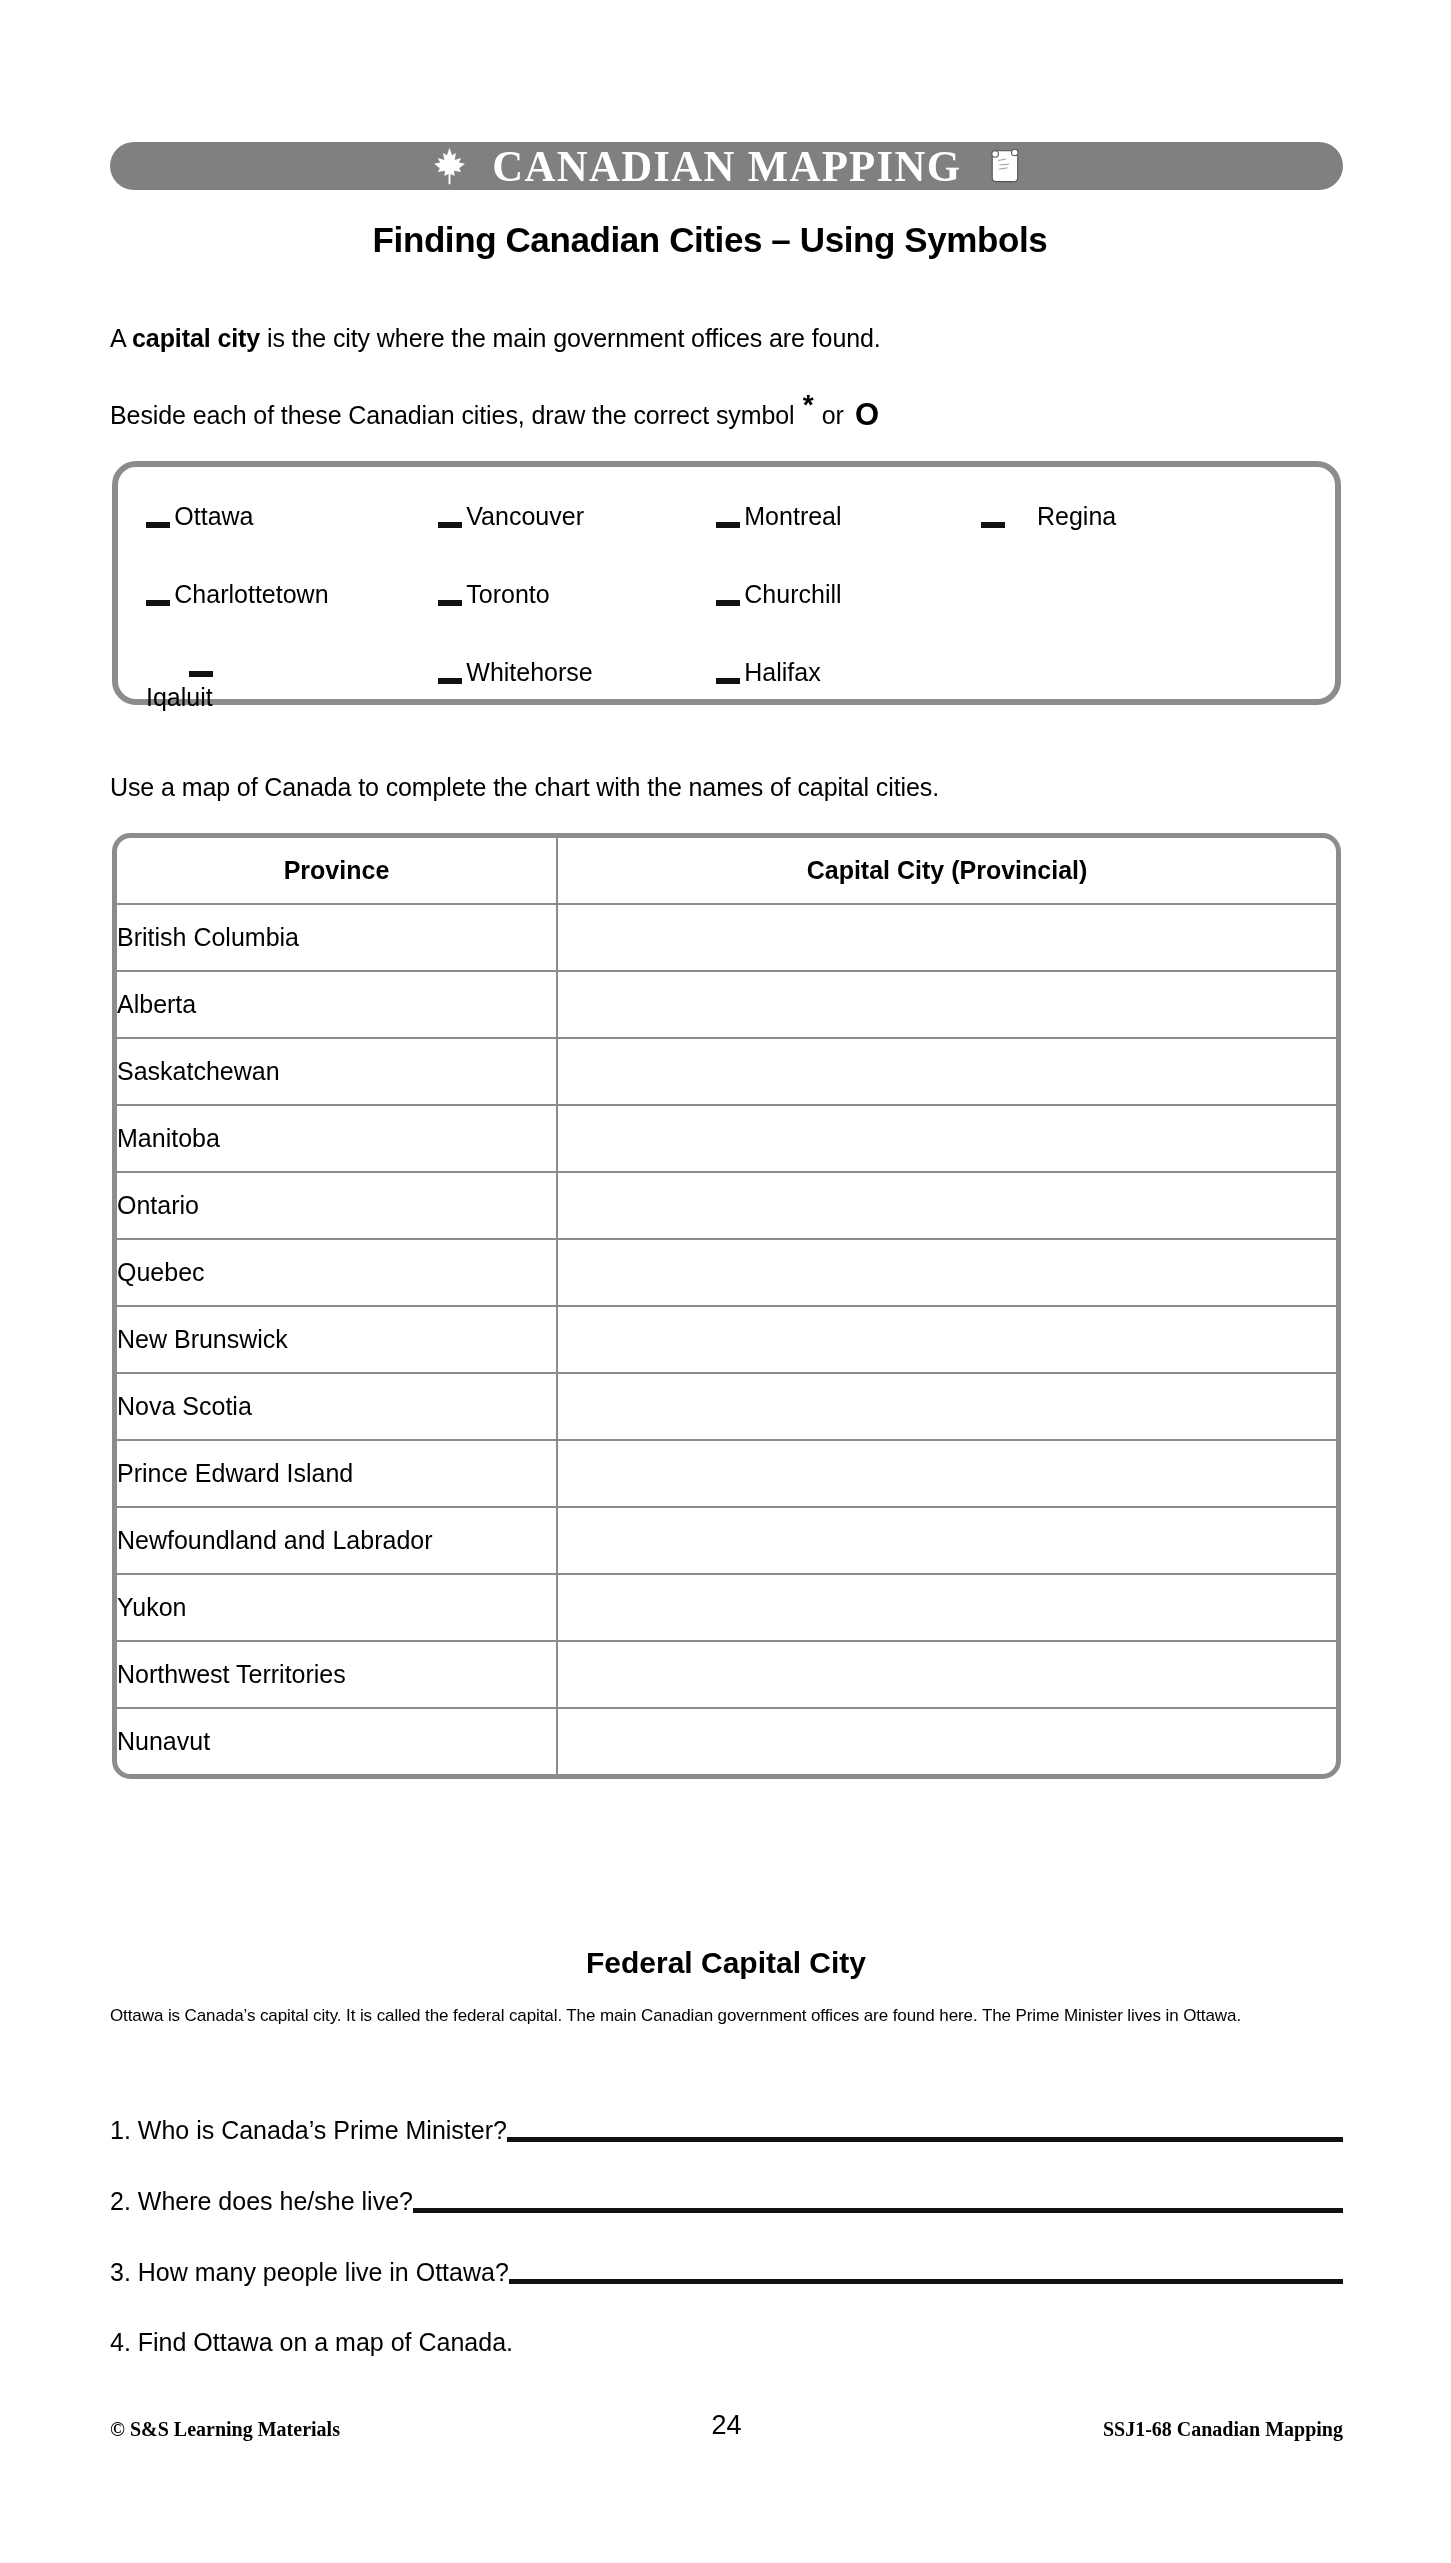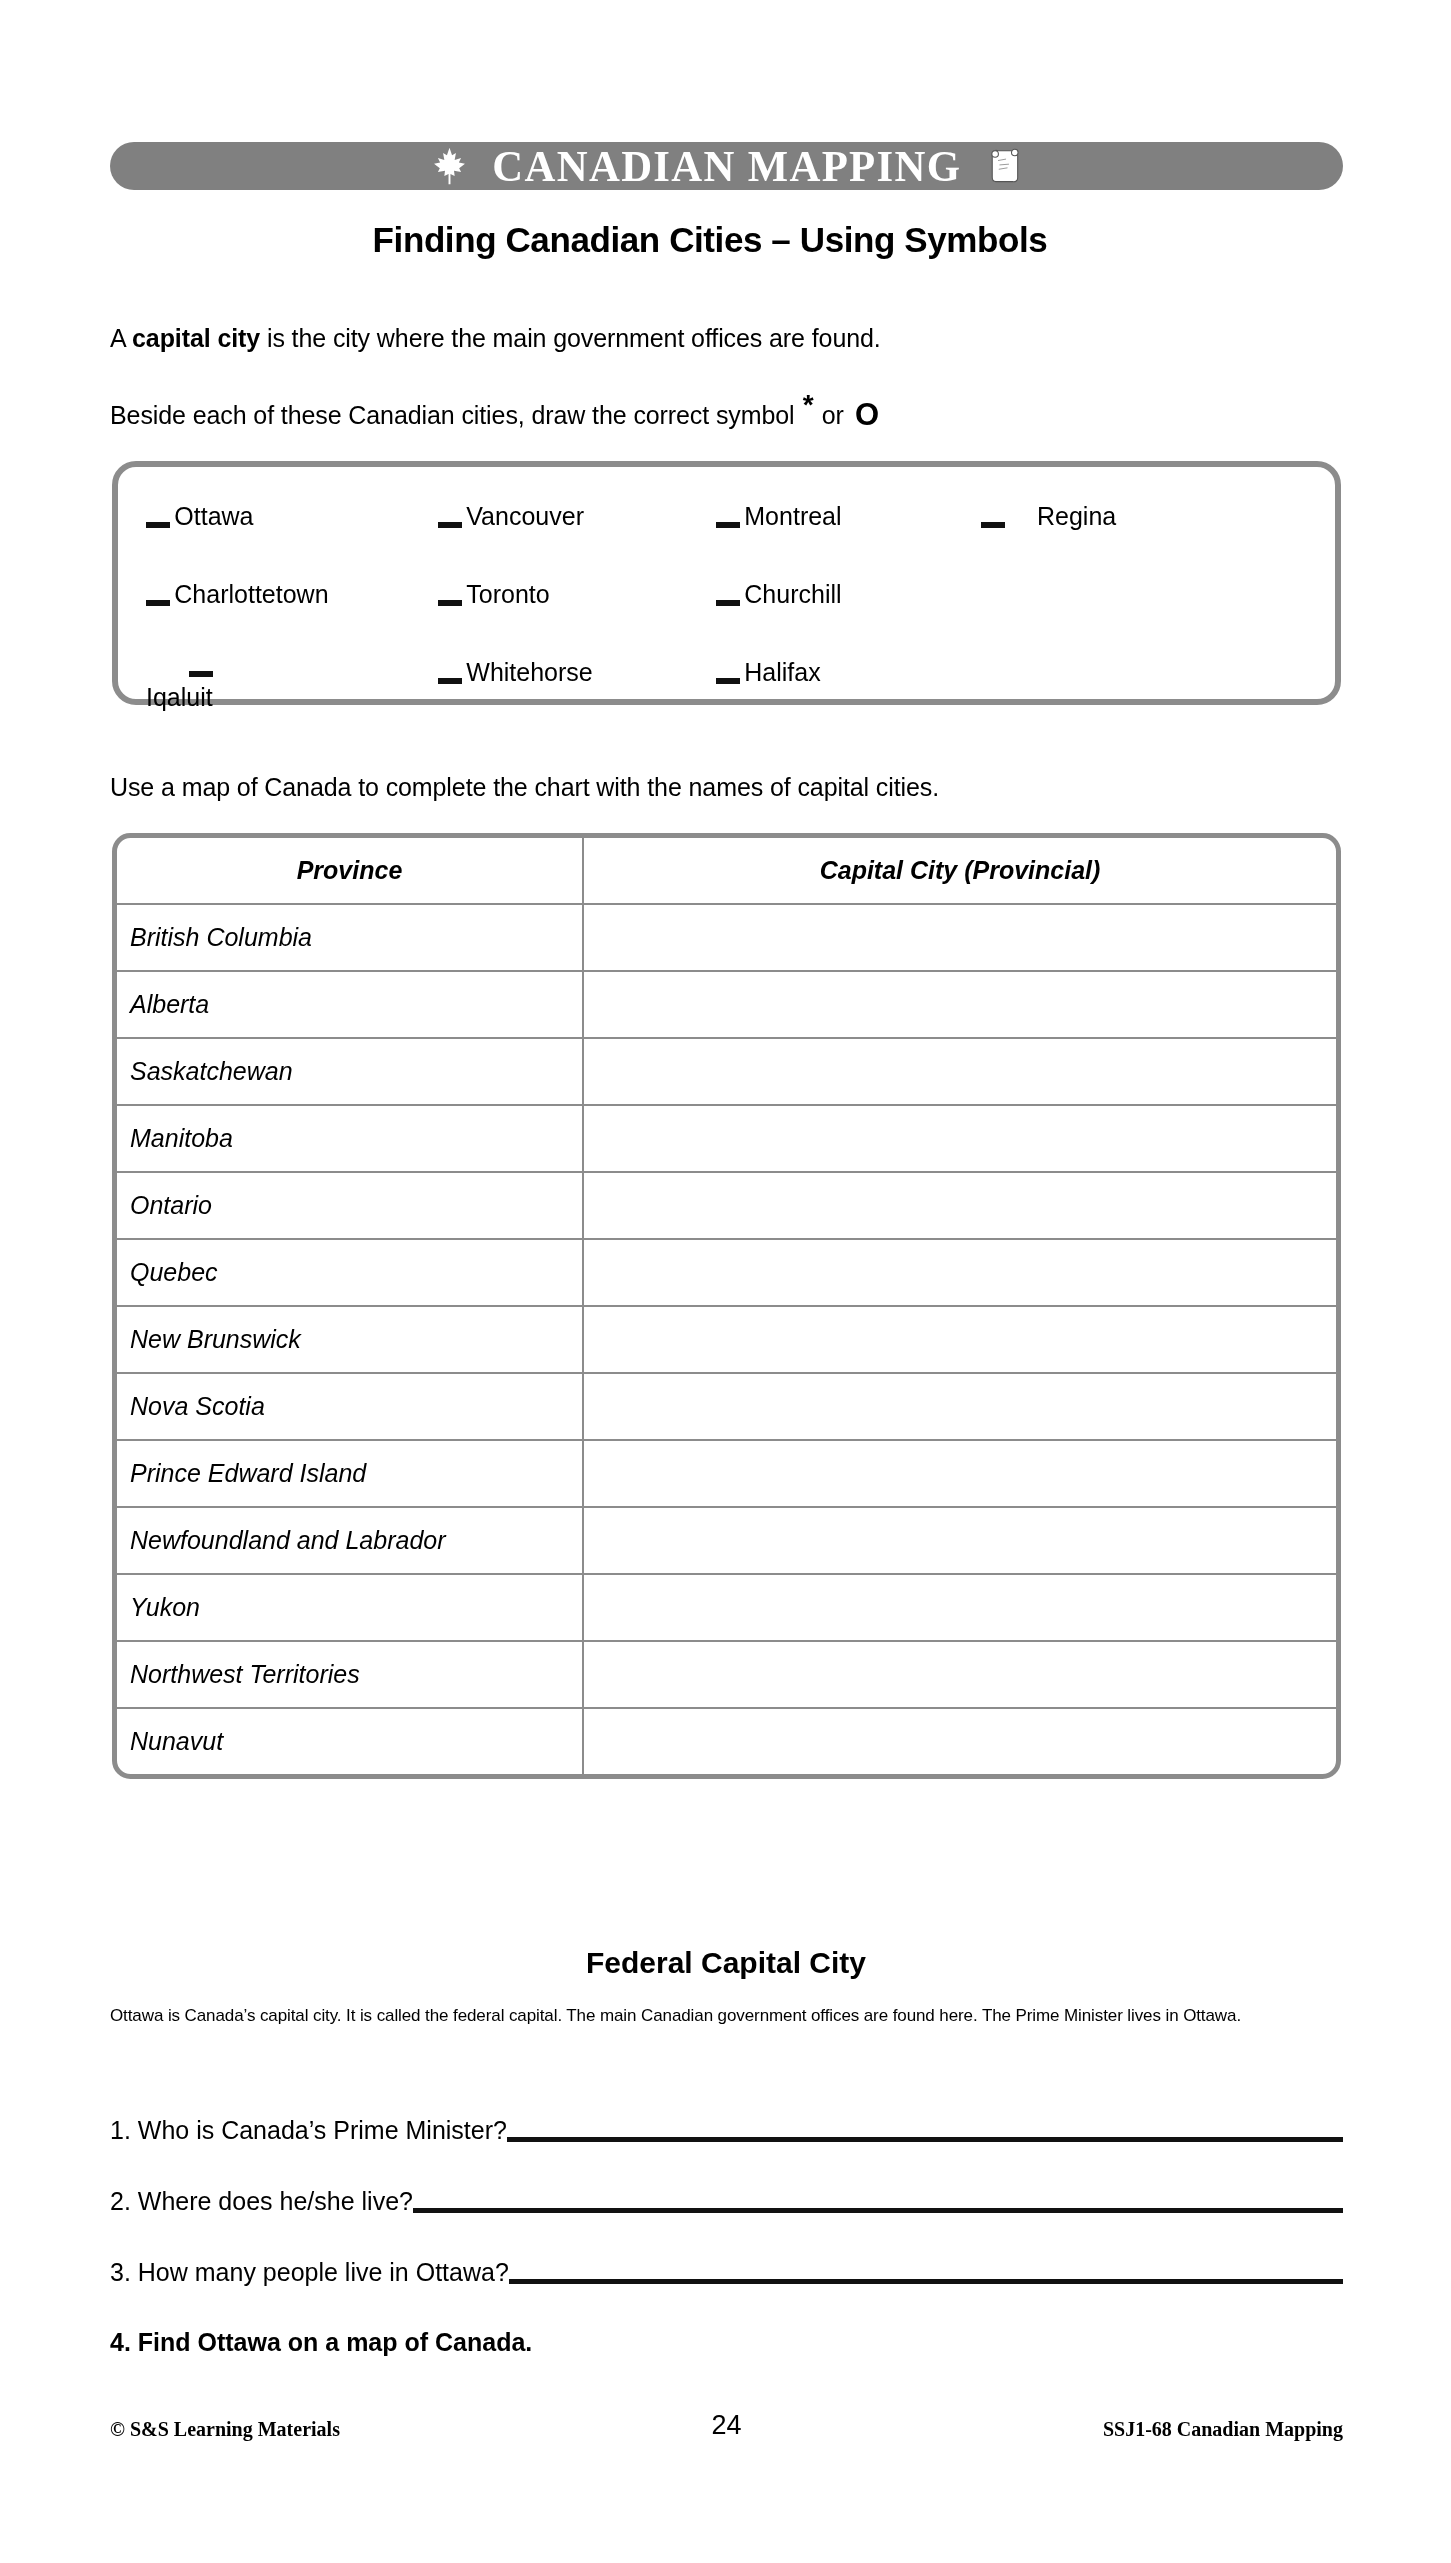--- a/index.html
+++ b/index.html
@@ -145,24 +145,23 @@
     overflow: hidden;
   }
   table.chart {
     border-collapse: collapse;
     width: 100%;
     table-layout: fixed;
   }
   table.chart td {
     border: 2.1px solid #8c8c8c;
     height: 65px;
-    padding: 0 13px;
+    padding: 0 0;
     font-size: 25px;
     vertical-align: middle;
-    font-style: italic;
   }
   table.chart td.c1 { width: 439px; }
   table.chart tr td:first-child { border-left: none; }
   table.chart tr td:last-child { border-right: none; }
   table.chart tr:first-child td { border-top: none; }
   table.chart tr:last-child td { border-bottom: none; }
   table.chart td.hdr {
     text-align: center;
     font-weight: bold;
   }
@@ -200,21 +199,21 @@
   }
   .q-line {
     flex: 1;
     height: 5px;
     background: #111;
     margin-bottom: 2.1px;
   }
   .q1 { top: 2116px; }
   .q2 { top: 2187px; }
   .q3 { top: 2258px; }
-  .q4 { top: 2328px; font-weight: bold; }
+  .q4 { top: 2328px; }
 
   
   .footer {
     position: absolute;
     left: 110px;
     top: 2410px;
     width: 1233px;
     font-family: "Liberation Serif", serif;
     font-size: 20px;
     display: flex;

